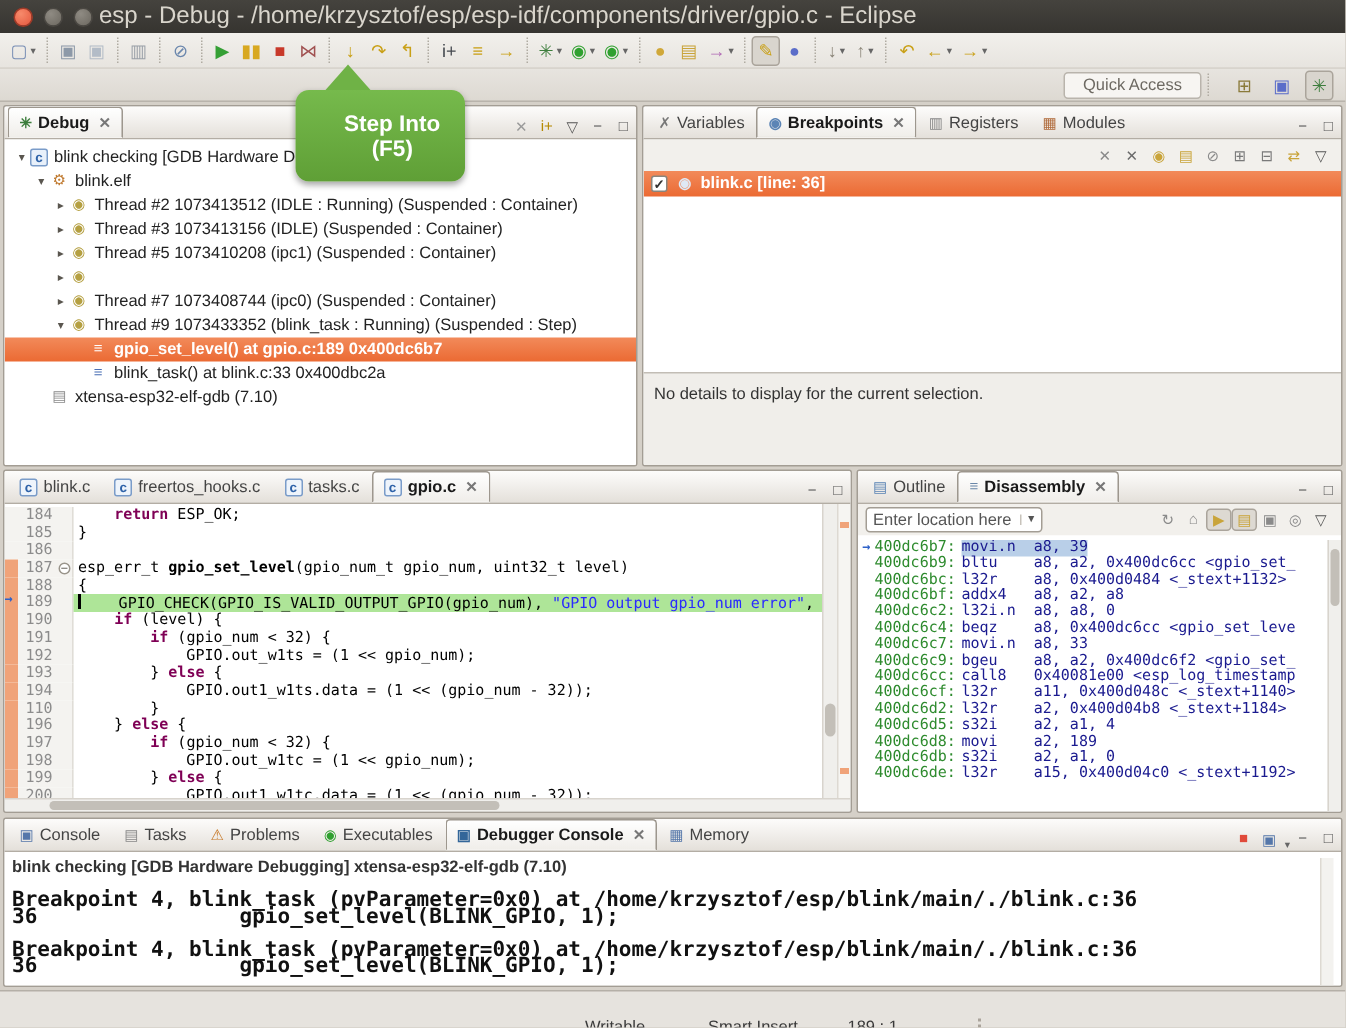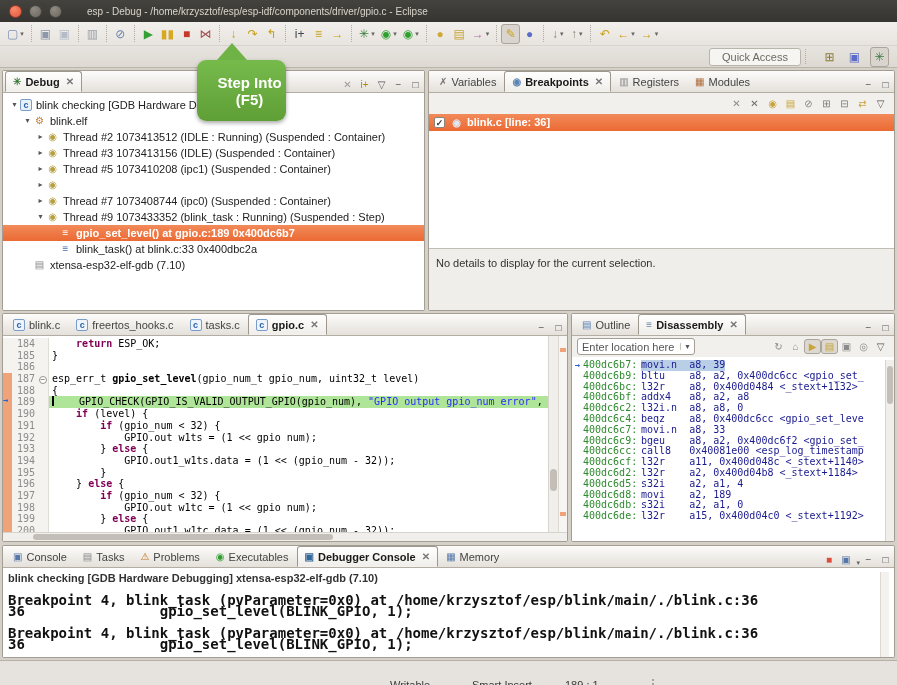--- a/index.html
+++ b/index.html
@@ -6,35 +6,35 @@
   html,body { width:897px; height:685px; }
   body { font-family:"Liberation Sans", sans-serif; font-size:11px; background:#d5d0c8; position:relative; overflow:hidden; }
   .window { position:absolute; inset:0; }
 
   
   .titlebar { position:absolute; left:0; top:0; width:897px; height:22px;
     background:linear-gradient(#45433e,#363430); display:flex; align-items:center; }
   .winbtn { width:13px; height:13px; border-radius:50%; margin-left:7px; flex:none; }
   .winbtn.close { background:radial-gradient(circle at 35% 30%, #f78a6b, #e4573d); border:1px solid #9e3a28; margin-left:9px;}
   .winbtn.gray { background:radial-gradient(circle at 35% 30%, #8f8b83, #6b675f); border:1px solid #4a4742; }
-  .title-text { color:#d9d5cc; margin-left:25px; font-size:10px; white-space:nowrap;text-align:center; }
+  .title-text { color:#d9d5cc; margin-left:4px; font-size:16px; white-space:nowrap;text-align:center; }
 
   
   .toolbar1 { position:absolute; left:0; top:22px; width:897px; height:24px; background:linear-gradient(#f2f0ec,#e7e4df); border-bottom:1px solid #d8d4cd; display:flex; align-items:center; padding-left:4px; }
   .toolbar2 { position:absolute; left:0; top:46px; width:897px; height:22px; background:linear-gradient(#e7e4df,#ddd9d2); border-bottom:1px solid #b9b4ac; display:flex; align-items:center; }
   .tbtn { height:20px; min-width:19px; padding:0 2px; display:inline-flex; align-items:center; justify-content:center; border-radius:3px; border:1px solid transparent; cursor:default; }
   .tbtn.pressed { background:#d9d5ce; border-color:#aaa49b; }
   .tbtn .glyph { font-size:12px; line-height:12px; }
   .dd { font-size:7px; color:#666; margin-left:2px; }
   .tsep { width:1px; align-self:stretch; margin:3px 4px; border-left:1px dotted #b0aba2; }
   .qa { border:1px solid #b9b4ac; border-radius:3px; background:#f7f5f2; color:#6d6962; padding:2px 12px; font-size:11px; margin-left:auto; }
   .persp { display:flex; align-items:center; margin:0 8px 0 10px; gap:6px; }
 
   
-  .steptip { position:absolute; left:197px; top:60px; width:89px; height:61px; z-index:60;
+  .steptip { position:absolute; left:197px; top:60px; width:113px; height:61px; z-index:60;
     background:linear-gradient(#76ba4c,#5f9f36); border-radius:9px; box-shadow:0 2px 4px rgba(0,0,0,.35);
     color:#fff; display:flex; flex-direction:column; align-items:center; justify-content:center; font-size:15px; font-weight:bold;padding-left:16px; }
   .steptip::before { content:""; position:absolute; top:-17px; left:20px; border:15px solid transparent; border-top:0; border-bottom:17px solid #6fb246; }
 
   
   .panel { position:absolute; background:#fff; border:1px solid #a39d94; border-radius:2px; overflow:hidden; display:flex; flex-direction:column; }
   .tabrow { height:22px; flex:none; background:linear-gradient(#fdfcfb,#e4e0da); border-bottom:1px solid #b3ada4; display:flex; align-items:flex-end; padding-left:2px; }
   .tab { height:21px; display:flex; align-items:center; gap:4px; padding:0 7px; color:#444; white-space:nowrap; border:1px solid transparent; }
   .tab.active { background:linear-gradient(#ffffff,#f0eeea); border-color:#9d978e; border-bottom-color:#f4f2ef; border-radius:3px 3px 0 0; font-weight:bold; color:#1a1a1a; }
   .tab .close { font-size:10px; color:#777; margin-left:2px; }
@@ -456,21 +456,21 @@
               <div class="codecell"><span class="c-pl">        } </span><span class="c-kw">else</span><span class="c-pl"> {</span></div>
             </div>
             <div class="cline">
               <div class="ann band"></div>
               <div class="lnum">194</div>
               <div class="fold"></div>
               <div class="codecell"><span class="c-pl">            GPIO.out1_w1ts.data = (1 &lt;&lt; (gpio_num - 32));</span></div>
             </div>
             <div class="cline">
               <div class="ann band"></div>
-              <div class="lnum">195</div>
+              <div class="lnum">110</div>
               <div class="fold"></div>
               <div class="codecell"><span class="c-pl">        }</span></div>
             </div>
             <div class="cline">
               <div class="ann band"></div>
               <div class="lnum">196</div>
               <div class="fold"></div>
               <div class="codecell"><span class="c-pl">    } </span><span class="c-kw">else</span><span class="c-pl"> {</span></div>
             </div>
             <div class="cline">

